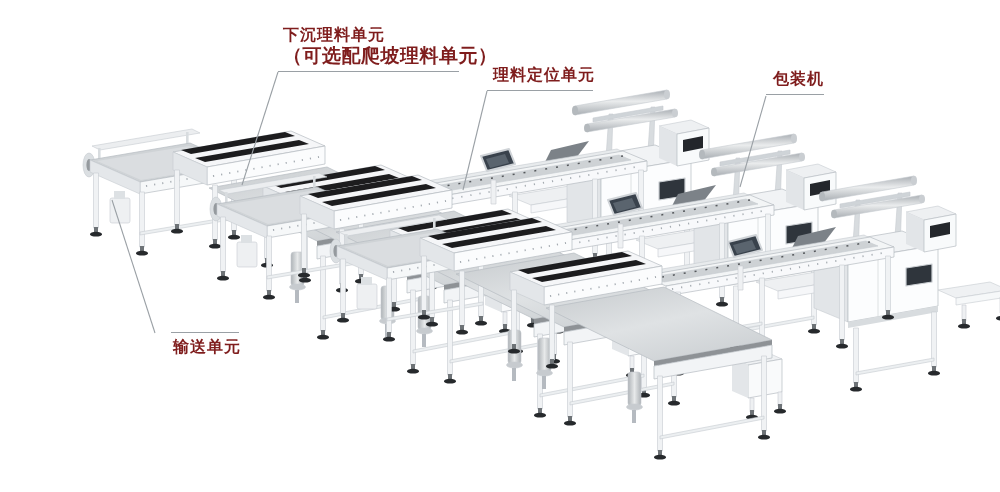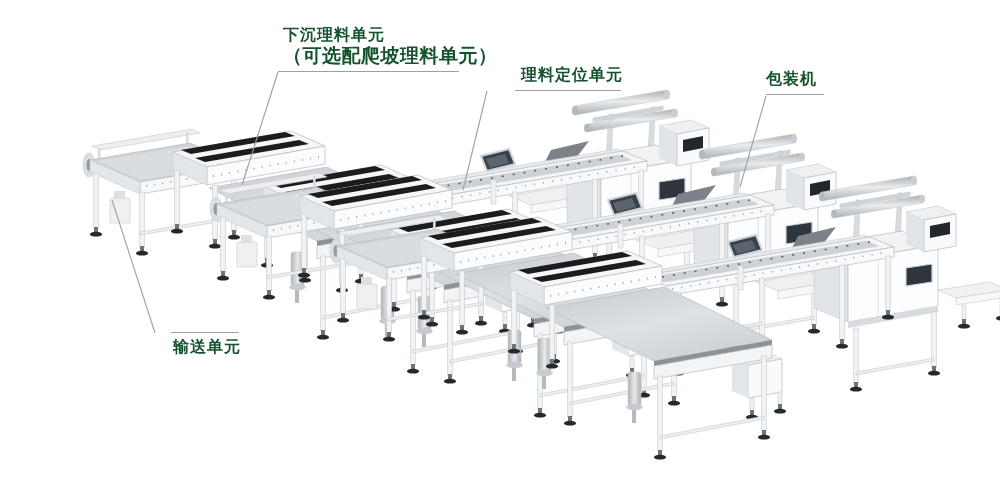--- a/index.html
+++ b/index.html
@@ -2,27 +2,27 @@
 <html><head>
 <meta charset="utf-8">
 <style>
   html,body{margin:0;padding:0;background:#ffffff;}
   #stage{
     position:relative;width:1000px;height:492px;background:#ffffff;overflow:hidden;
     font-family:"Liberation Sans","DejaVu Sans",sans-serif;
   }
   #machinery{position:absolute;left:0;top:0;}
   .callout{
-    position:absolute;color:#14532d;font-weight:bold;font-size:16px;line-height:21px;
+    position:absolute;color:#7f1d1d;font-weight:bold;font-size:16px;line-height:21px;
     letter-spacing:1px;white-space:nowrap;
   }
   .callout .sub{font-size:19px;letter-spacing:0.5px;}
   #label-sink{left:278px;top:24px;width:176px;border-bottom:1.5px solid #9aa0a5;padding:0 0 5px 5px;}
-  #label-pos{left:515px;top:64px;width:100px;border-bottom:1.5px solid #9aa0a5;padding:0 0 5px 6px;}
-  #label-pack{left:766px;top:68px;width:58px;border-bottom:1.5px solid #9aa0a5;padding:0 0 5px 0;text-align:left;}
+  #label-pos{left:487px;top:64px;width:100px;border-bottom:1.5px solid #9aa0a5;padding:0 0 5px 6px;}
+  #label-pack{left:766px;top:68px;width:58px;border-bottom:1.5px solid #9aa0a5;padding:0 0 5px 0;text-align:right;}
   #label-conv{left:171px;top:332px;width:66px;border-top:1.5px solid #9aa0a5;padding:3px 0 0 2px;}
   svg polygon,svg rect{stroke-linejoin:round;}
   .mk{stroke:#b6bcc2;stroke-width:0.7;}
   .mk2{stroke:#c6cbd0;stroke-width:0.6;}
 </style>
 </head>
 <body>
 
 <div id="stage">
 

